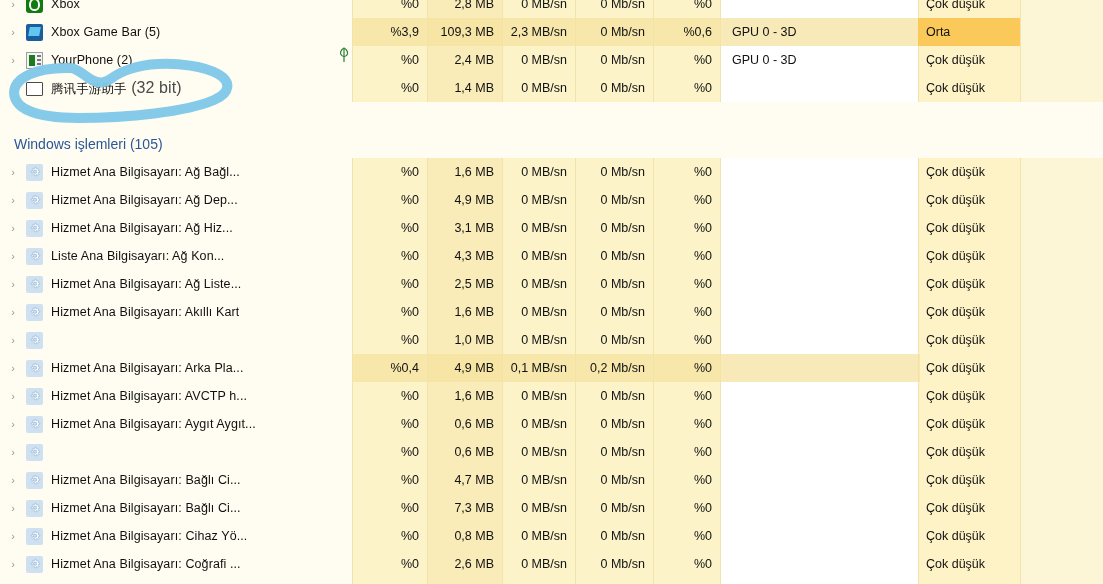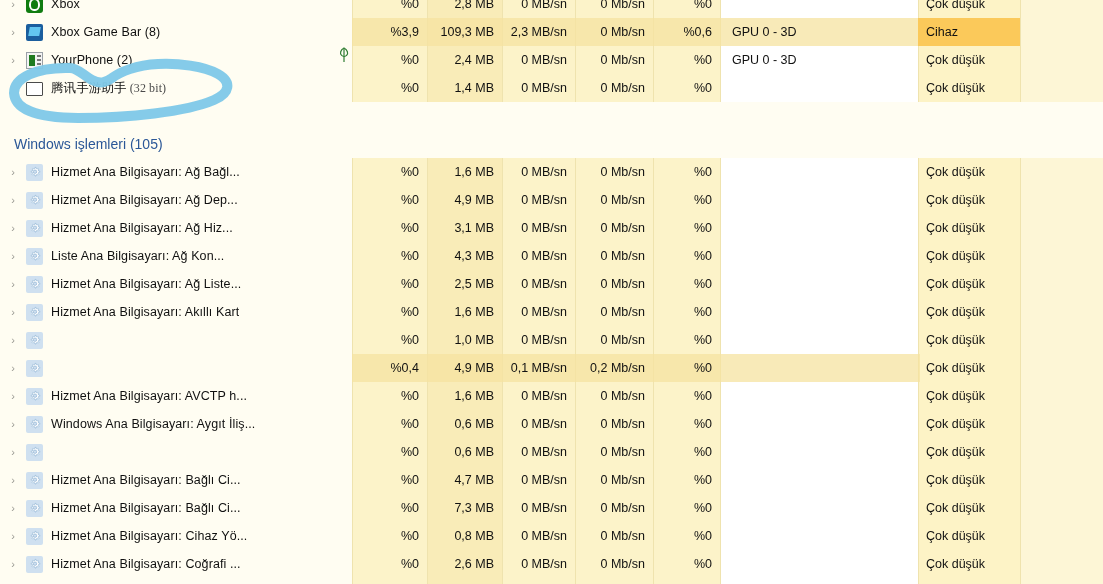--- a/index.html
+++ b/index.html
@@ -41,21 +41,21 @@
   }
   .chev{
     width:26px;min-width:26px;text-align:center;color:#9a9a93;
     font-size:11px;line-height:28px;user-select:none;
   }
   .icon{width:17px;height:17px;min-width:17px;margin-right:8px;position:relative;}
   .label{
     white-space:nowrap;overflow:hidden;text-overflow:clip;
     font-size:12.5px;color:#101010;letter-spacing:.1px;
   }
-  .label .dim{color:#4a4a4a;font-size:12px;font-family:Liberation Serif, serif;}
+  .label .dim{color:#4a4a4a;font-size:16px;}
 
   .cell{
     position:absolute;top:0;height:28px;line-height:28px;
     text-align:right;font-size:12.5px;color:#111;
     padding-right:8px;box-sizing:border-box;white-space:nowrap;
   }
   .c-cpu   {left:352px;width:75px;}
   .c-mem   {left:427px;width:75px;}
   .c-disk  {left:502px;width:73px;}
   .c-net   {left:575px;width:78px;}
@@ -131,29 +131,29 @@
         <div class="cell c-gpueng"></div>
         <div class="cell c-power">Çok düşük</div>
       </div>
       <div class="row hl" style="top: 18px;">
         <div class="rowtint" style="left: 352px; width: 568px; top: 0px; background: rgb(246, 227, 160); opacity: 0.75;"></div>
         <div class="namecell">
           <span class="chev">›</span>
           <span class="icon">
             <div class="ico-gamebar"></div>
           </span>
-          <span class="label">Xbox Game Bar (8)</span>
+          <span class="label">Xbox Game Bar (5)</span>
         </div>
         <div class="cell c-cpu">%3,9</div>
         <div class="cell c-mem">109,3 MB</div>
         <div class="cell c-disk">2,3 MB/sn</div>
         <div class="cell c-net">0 Mb/sn</div>
         <div class="cell c-gpu">%0,6</div>
         <div class="cell c-gpueng">GPU 0 - 3D</div>
-        <div class="cell c-power" style="background: rgb(251, 201, 90);">Cihaz</div>
+        <div class="cell c-power" style="background: rgb(251, 201, 90);">Orta</div>
       </div>
       <div class="row" style="top: 46px;">
         <div class="namecell">
           <span class="chev">›</span>
           <span class="icon">
             <div class="ico-phone"></div>
           </span>
           <span class="label">YourPhone (2)</span>
         </div>
         <div class="leaf"><svg width="14" height="18" viewBox="0 0 14 18">
@@ -338,20 +338,21 @@
         <div class="namecell">
           <span class="chev">›</span>
           <span class="icon">
             <div class="ico-gear">
               <svg width="12" height="12" viewBox="0 0 12 12">
                 <path d="M6 1.4 7 1.4 7.2 2.6 8.2 3 9.2 2.3 9.9 3 9.2 4 9.6 5 10.8 5.2 10.8 6.2 9.6 6.4 9.2 7.4 9.9 8.4 9.2 9.1 8.2 8.4 7.2 8.8 7 10 6 10 5.8 8.8 4.8 8.4 3.8 9.1 3.1 8.4 3.8 7.4 3.4 6.4 2.2 6.2 2.2 5.2 3.4 5 3.8 4 3.1 3 3.8 2.3 4.8 3 5.8 2.6 Z" fill="#ffffff" stroke="#7fa8cc" stroke-width=".5"></path>
                 <circle cx="6" cy="5.7" r="1.7" fill="#cfe0f0" stroke="#7fa8cc" stroke-width=".6"></circle>
               </svg>
             </div>
           </span>
+          <span class="label">Hizmet Ana Bilgisayarı: Arka Pla...</span>
         </div>
         <div class="cell c-cpu">%0,4</div>
         <div class="cell c-mem">4,9 MB</div>
         <div class="cell c-disk">0,1 MB/sn</div>
         <div class="cell c-net">0,2 Mb/sn</div>
         <div class="cell c-gpu">%0</div>
         <div class="cell c-gpueng"></div>
         <div class="cell c-power">Çok düşük</div>
       </div>
       <div class="row" style="top: 382px;">
@@ -379,21 +380,21 @@
         <div class="namecell">
           <span class="chev">›</span>
           <span class="icon">
             <div class="ico-gear">
               <svg width="12" height="12" viewBox="0 0 12 12">
                 <path d="M6 1.4 7 1.4 7.2 2.6 8.2 3 9.2 2.3 9.9 3 9.2 4 9.6 5 10.8 5.2 10.8 6.2 9.6 6.4 9.2 7.4 9.9 8.4 9.2 9.1 8.2 8.4 7.2 8.8 7 10 6 10 5.8 8.8 4.8 8.4 3.8 9.1 3.1 8.4 3.8 7.4 3.4 6.4 2.2 6.2 2.2 5.2 3.4 5 3.8 4 3.1 3 3.8 2.3 4.8 3 5.8 2.6 Z" fill="#ffffff" stroke="#7fa8cc" stroke-width=".5"></path>
                 <circle cx="6" cy="5.7" r="1.7" fill="#cfe0f0" stroke="#7fa8cc" stroke-width=".6"></circle>
               </svg>
             </div>
           </span>
-          <span class="label">Windows Ana Bilgisayarı: Aygıt İliş...</span>
+          <span class="label">Hizmet Ana Bilgisayarı: Aygıt Aygıt...</span>
         </div>
         <div class="cell c-cpu">%0</div>
         <div class="cell c-mem">0,6 MB</div>
         <div class="cell c-disk">0 MB/sn</div>
         <div class="cell c-net">0 Mb/sn</div>
         <div class="cell c-gpu">%0</div>
         <div class="cell c-gpueng"></div>
         <div class="cell c-power">Çok düşük</div>
       </div>
       <div class="row" style="top: 438px;">

